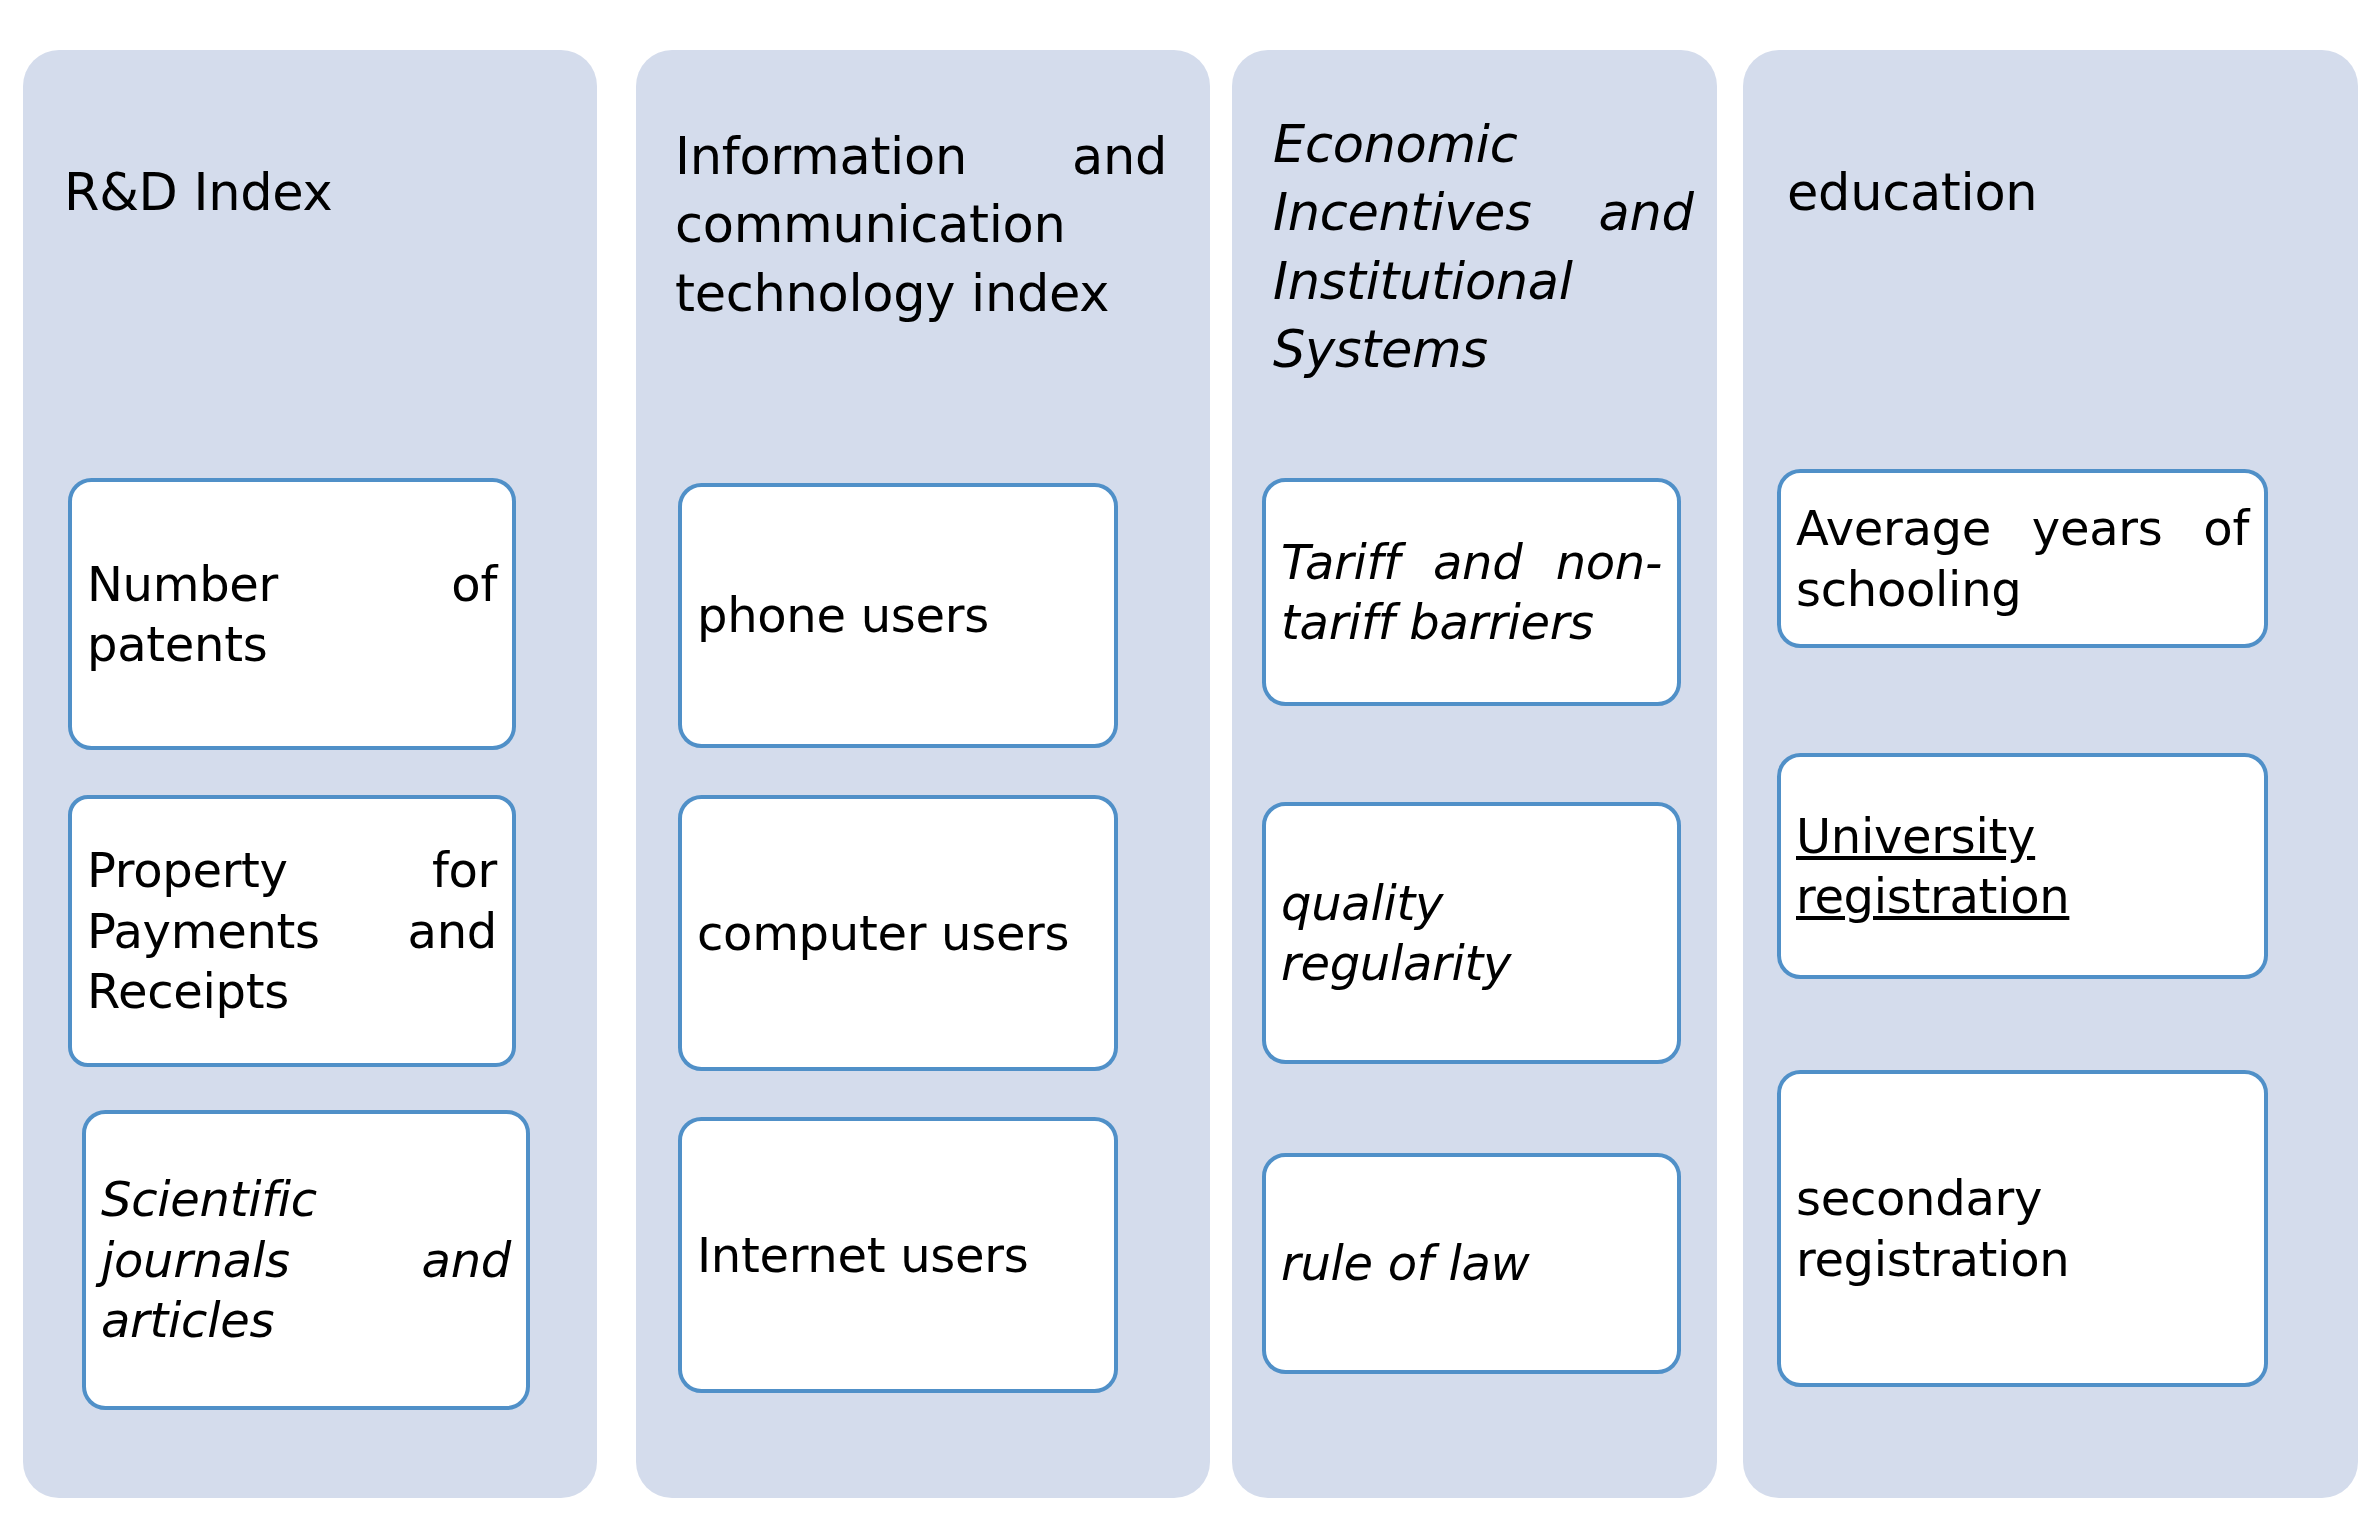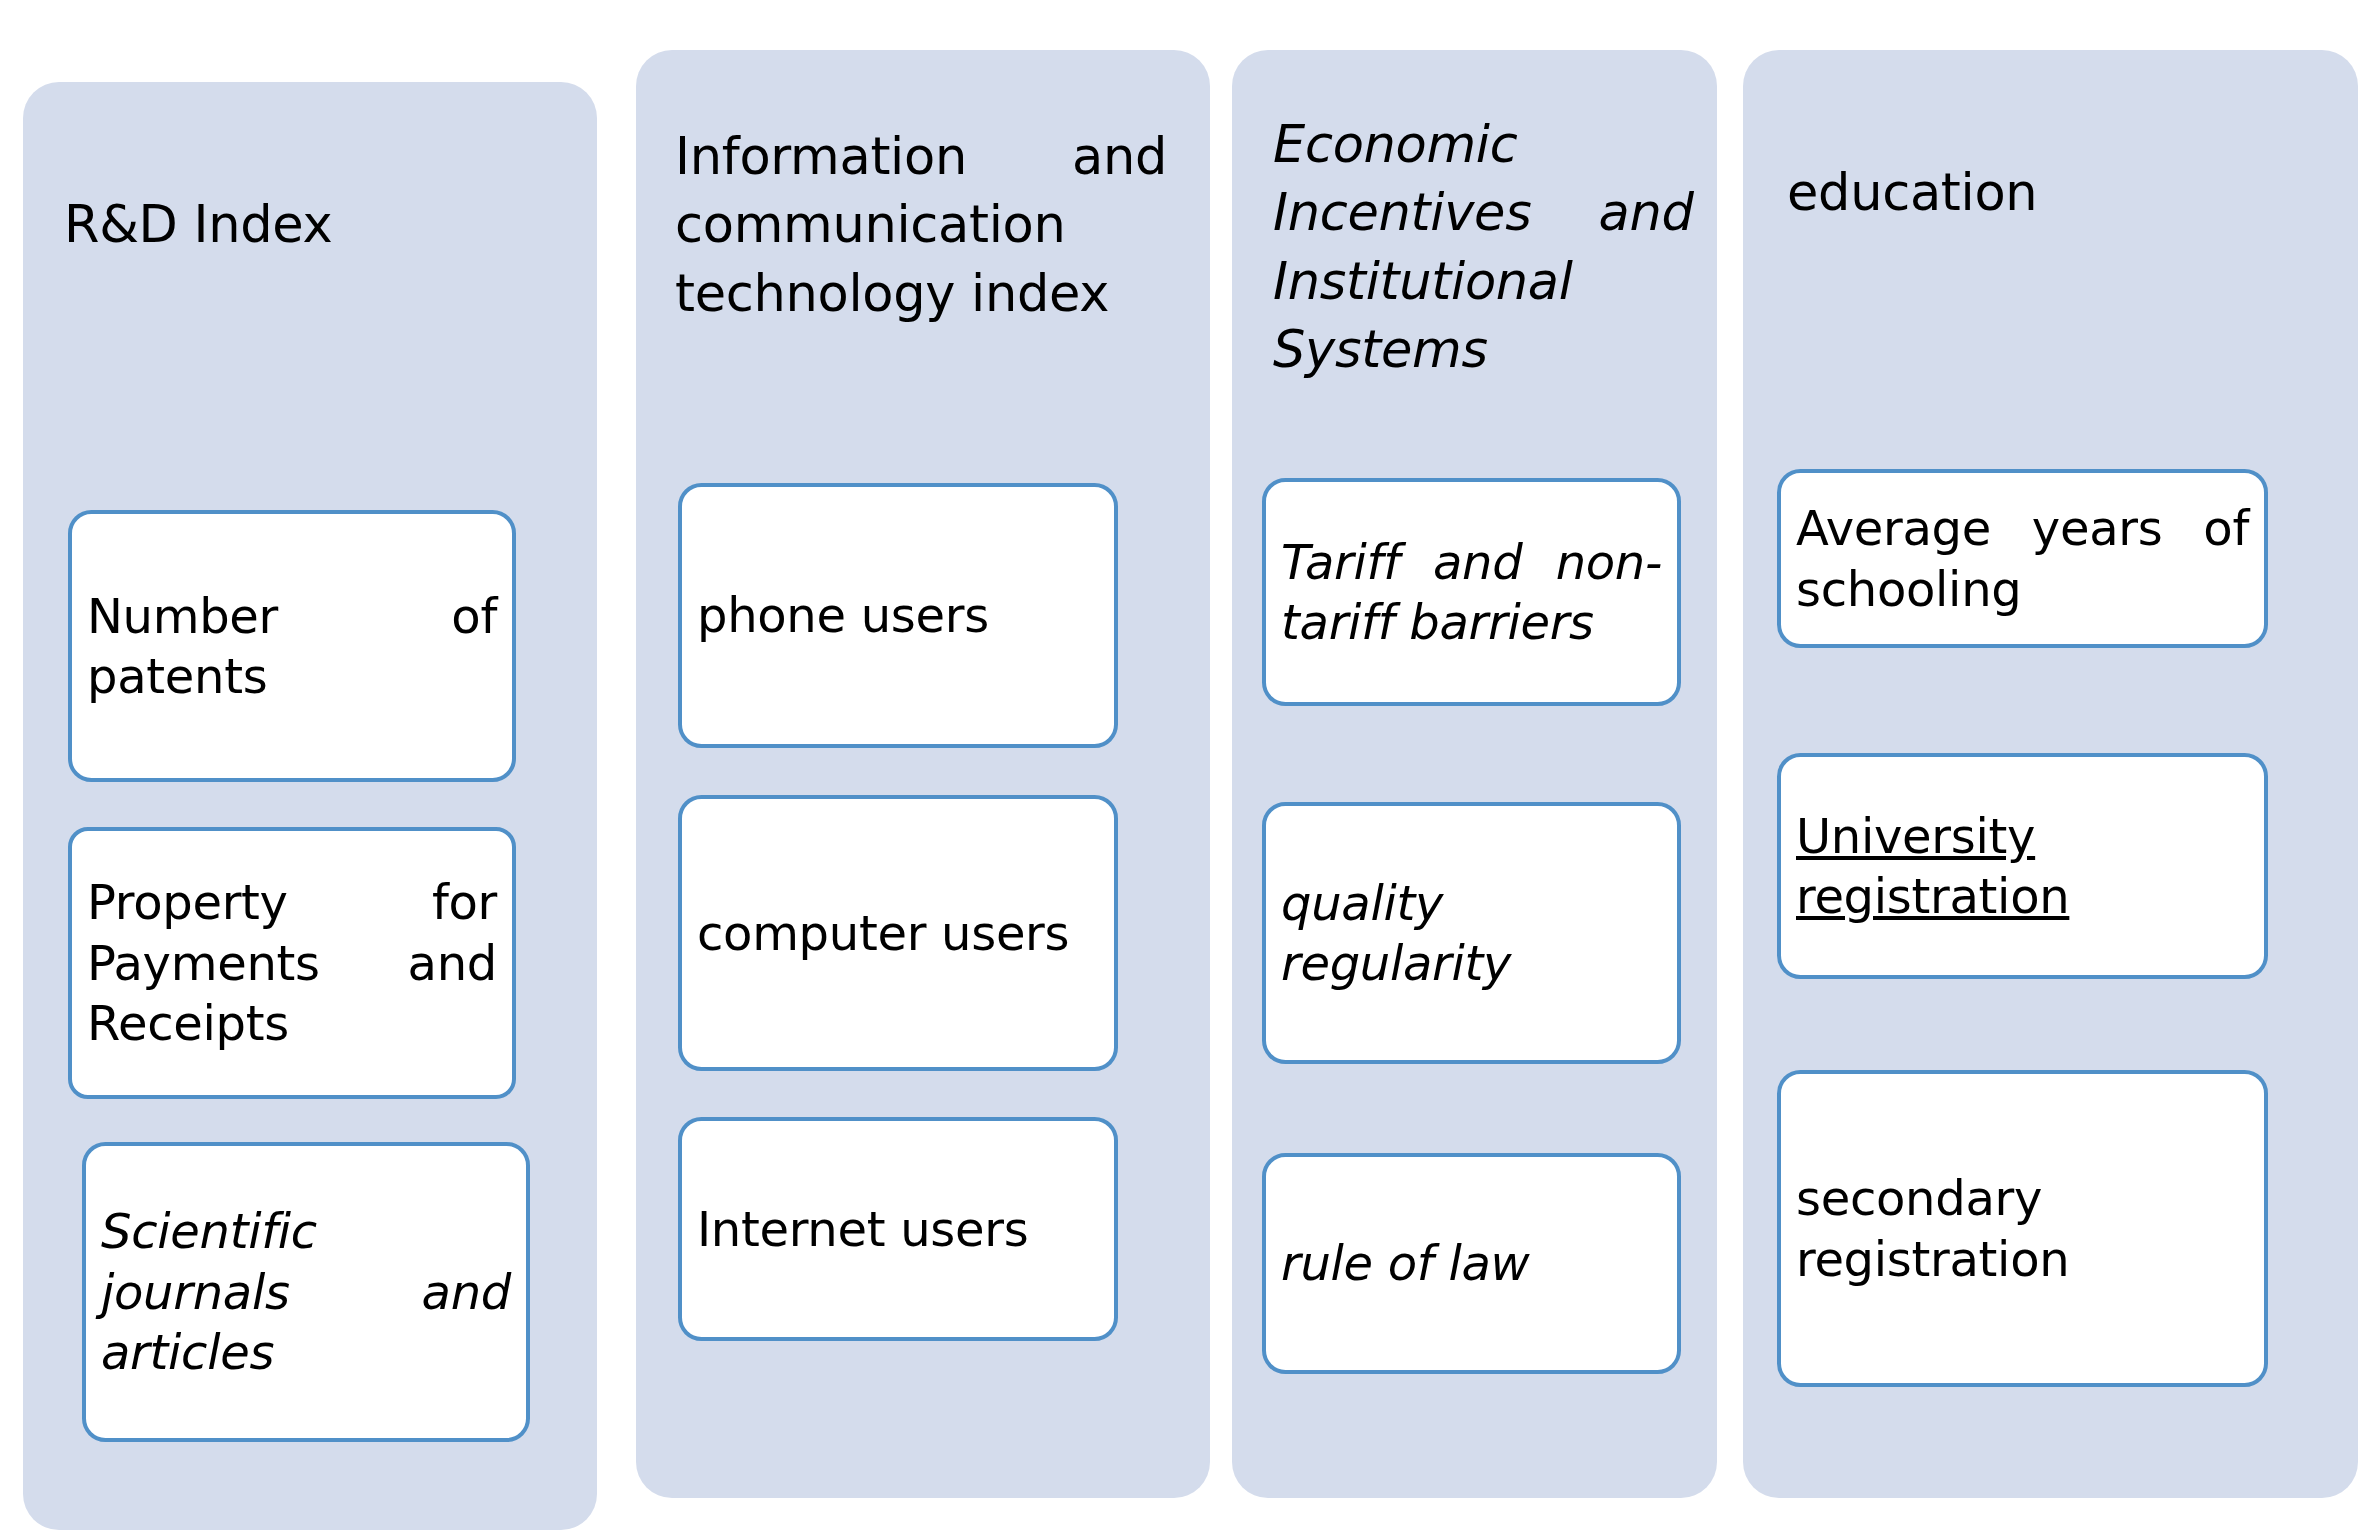--- a/index.html
+++ b/index.html
@@ -58,39 +58,39 @@
     line-height: 1.26;
     text-align: justify;
     text-align-last: left;
     letter-spacing: -0.3px;
     white-space: pre-line;
     padding: 0 15px;
     box-sizing: border-box;
   }
 
   
-  .col-0 { left: 23px;   top: 50px; width: 574px; height: 1448px; margin-top: 32px; }
+  .col-0 { left: 23px;   top: 50px; width: 574px; height: 1448px; }
   .col-1 { left: 636px;  top: 50px; width: 574px; height: 1448px; }
   .col-2 { left: 1232px; top: 50px; width: 485px; height: 1448px; font-style: italic; }
   .col-3 { left: 1743px; top: 50px; width: 615px; height: 1448px; }
 
   .col-0 .col-header { top: 109px;  left: 41px;  right: 48px; }
   .col-1 .col-header { top: 73px;   left: 39px;  right: 43px; }
   .col-2 .col-header { top: 61px;   left: 41px;  right: 23.4px; }
   .col-3 .col-header { top: 109px;  left: 44px;  right: 41px; }
 
   
   .col-0 .b0 { left: 45px; top: 428px;  width: 448px; height: 272px; }
   .col-0 .b1 { left: 45px; top: 745px; width: 448px; height: 272px; border-radius: 20px; }
   .col-0 .b2 { left: 59px; top: 1060px; width: 448px; height: 300px; font-style: italic; }
 
   
   .col-1 .b0 { left: 42px; top: 433px;  width: 440px; height: 265px; }
   .col-1 .b1 { left: 42px; top: 745px; width: 440px; height: 276px; }
-  .col-1 .b2 { left: 42px; top: 1067px; width: 440px; height: 224px; }
+  .col-1 .b2 { left: 42px; top: 1067px; width: 440px; height: 276px; }
 
   
   .col-2 .b0 { left: 30px; top: 428px;  width: 419px; height: 228px; }
   .col-2 .b1 { left: 30px; top: 752px; width: 419px; height: 262px; }
   .col-2 .b2 { left: 30px; top: 1103px; width: 419px; height: 221px; }
 
   
   .col-3 .b0 { left: 34px; top: 419px;  width: 491px; height: 179px; }
   .col-3 .b1 { left: 34px; top: 703px; width: 491px; height: 226px; text-decoration: underline; }
   .col-3 .b2 { left: 34px; top: 1020px; width: 491px; height: 317px; }

